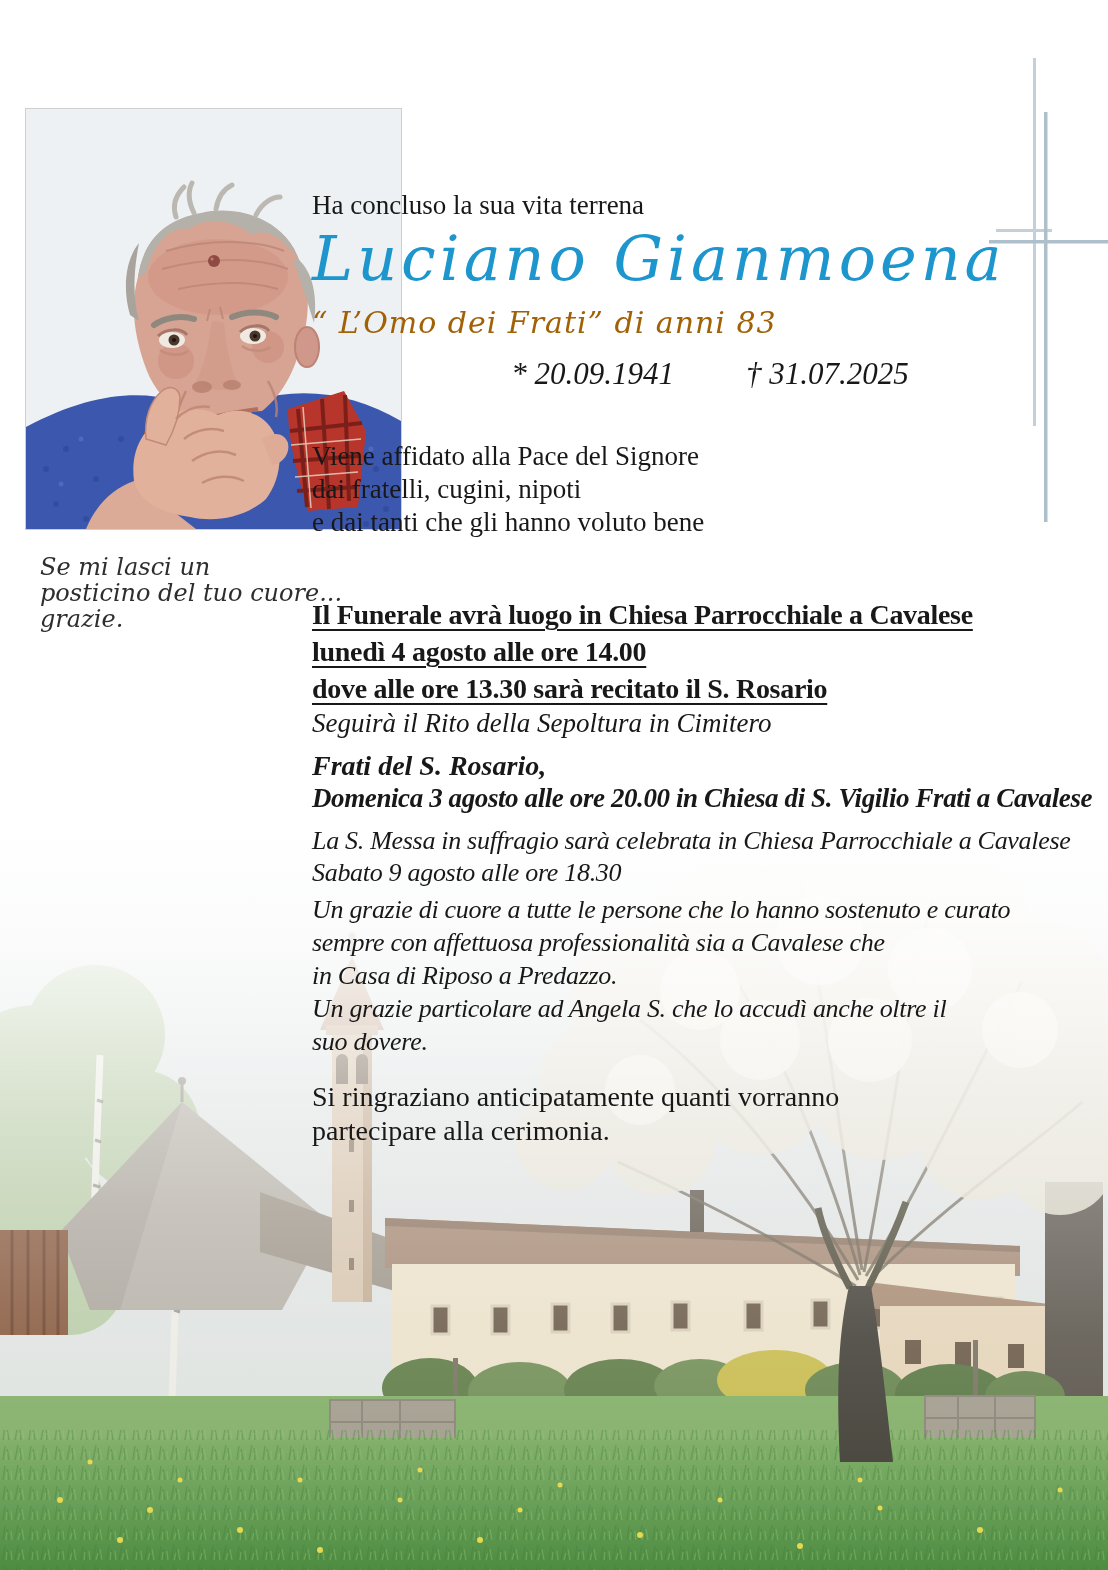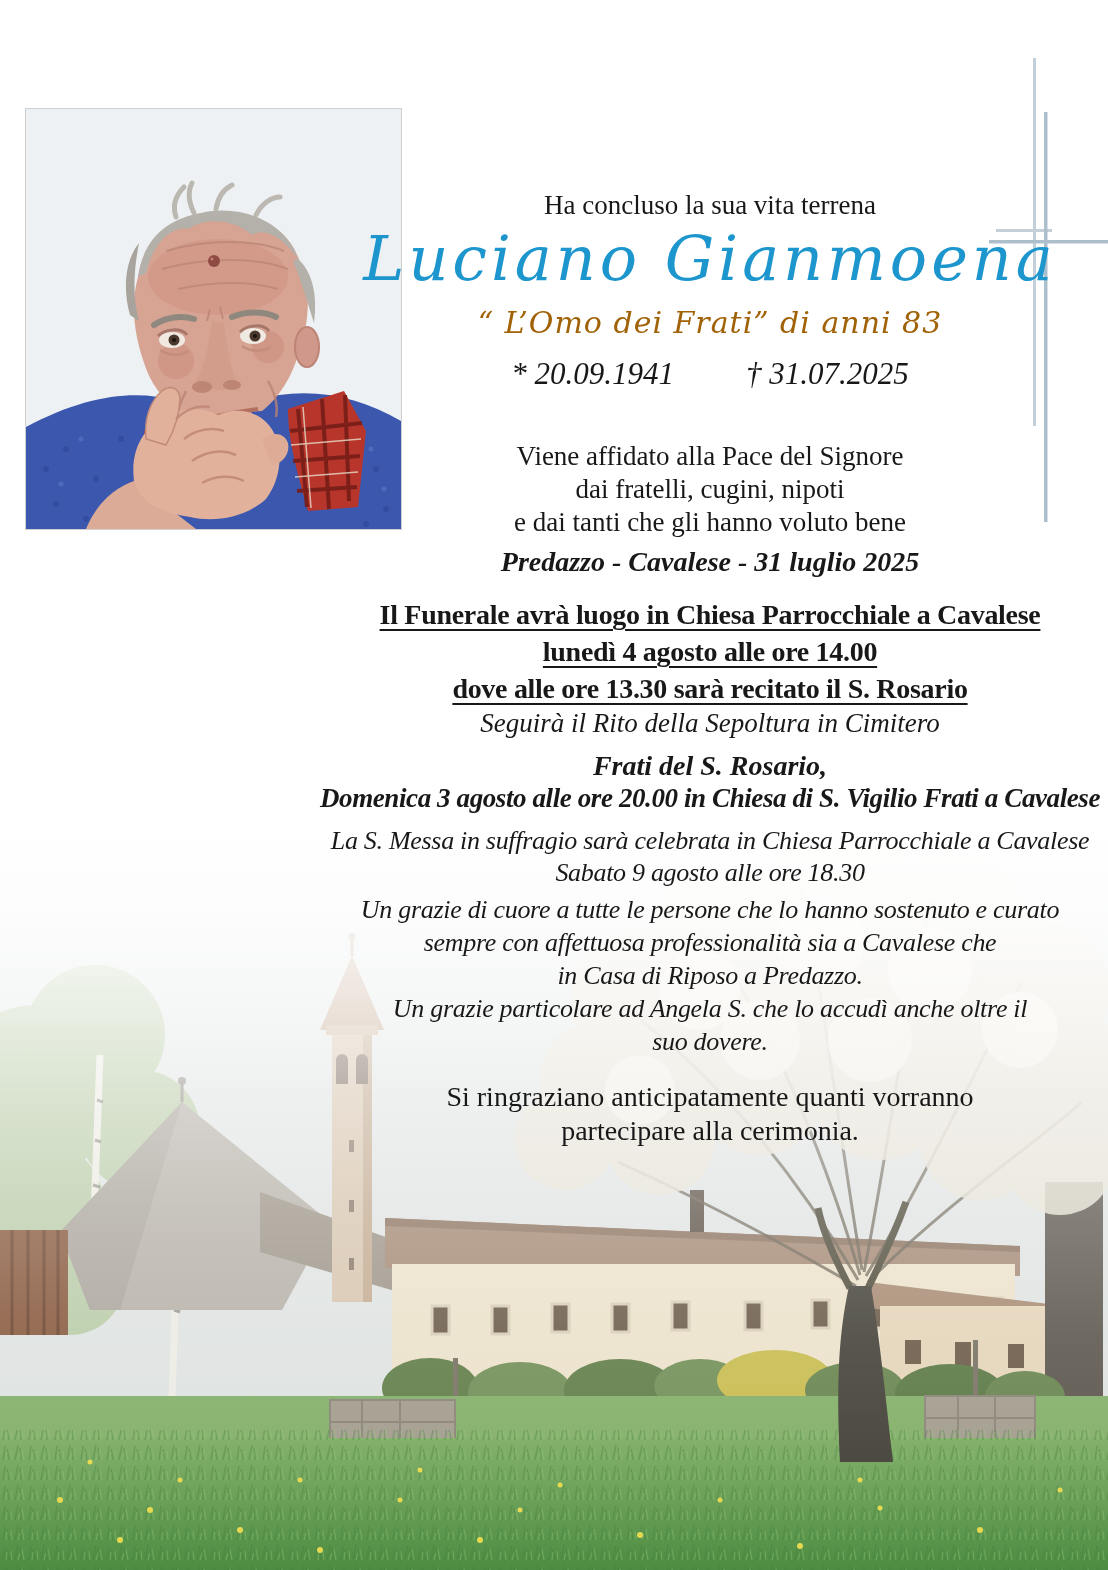--- a/index.html
+++ b/index.html
@@ -1,19 +1,19 @@
 <!DOCTYPE html>
 <html><head>
 <meta charset="utf-8">
 <style>
   html,body{margin:0;padding:0;background:#ffffff;}
   .page{position:relative;width:1108px;height:1570px;background:#ffffff;overflow:hidden;
         font-family:"Liberation Serif",serif;color:#181818;}
   .abs{position:absolute;}
-  .center{text-align:center;white-space:nowrap;}
+  .center{text-align:left;white-space:nowrap;}
   .maincol{left:312px;width:796px;}
   .intro{top:190px;font-size:27px;}
   .name{top:222px;font-family:"DejaVu Serif",serif;font-style:italic;font-size:62px;
         color:#1d95cd;letter-spacing:4px;}
   .nickname{top:305px;font-family:"DejaVu Serif",serif;font-style:italic;font-size:30px;
         color:#a16207;letter-spacing:1px;}
   .dates{top:356px;font-size:31px;font-style:italic;display:flex;justify-content:center;gap:72px;text-align:right;}
   .committal{top:440px;font-size:27px;line-height:33px;}
   .placedate{top:546px;font-size:28px;font-weight:bold;font-style:italic;}
   .funeral{top:596px;font-size:28px;font-weight:bold;line-height:37px;letter-spacing:-0.3px;}
@@ -343,38 +343,42 @@
       <g stroke="#c18a78" stroke-width="2.5" fill="none" opacity="0.9">
         <path d="M150,310 C160,300 172,296 184,298"></path>
         <path d="M158,330 C170,320 186,318 198,322"></path>
         <path d="M166,352 C180,342 196,340 210,346"></path>
         <path d="M176,374 C190,366 206,366 218,372"></path>
       </g>
       <path d="M236,330 C248,322 258,324 262,334 C264,344 258,354 246,356 Z" fill="#ddab96"></path>
     </svg>
   </div>
 
+  <div class="abs epitaph center ztext">
+    <div>Se mi lasci un</div>
+    <div>posticino del tuo cuore...</div>
+    <div>grazie.</div>
+  </div>
 
 
   <div class="abs maincol center intro ztext">Ha concluso la sua vita terrena</div>
   <div class="abs maincol center name ztext">Luciano Gianmoena</div>
   <div class="abs maincol center nickname ztext">“ L’Omo dei Frati” di anni 83</div>
 
   <div class="abs maincol dates ztext">
     <span>* 20.09.1941</span>
     <span>† 31.07.2025</span>
   </div>
 
   <div class="abs maincol center committal ztext">
     <div>Viene affidato alla Pace del Signore</div>
     <div>dai fratelli, cugini, nipoti</div>
     <div>e dai tanti che gli hanno voluto bene</div>
   </div>
 
-  <div class="abs maincol center placedate ztext">Predazzo - Cavalese - 31 luglio 2025</div>
 
   <div class="abs maincol center funeral ztext">
     <div>Il Funerale avrà luogo in Chiesa Parrocchiale a Cavalese</div>
     <div>lunedì 4 agosto alle ore 14.00</div>
     <div>dove alle ore 13.30 sarà recitato il S. Rosario</div>
   </div>
 
   <div class="abs maincol center burial ztext">Seguirà il Rito della Sepoltura in Cimitero</div>
 
   <div class="abs maincol center rosary1 ztext">Frati del S. Rosario,</div>

